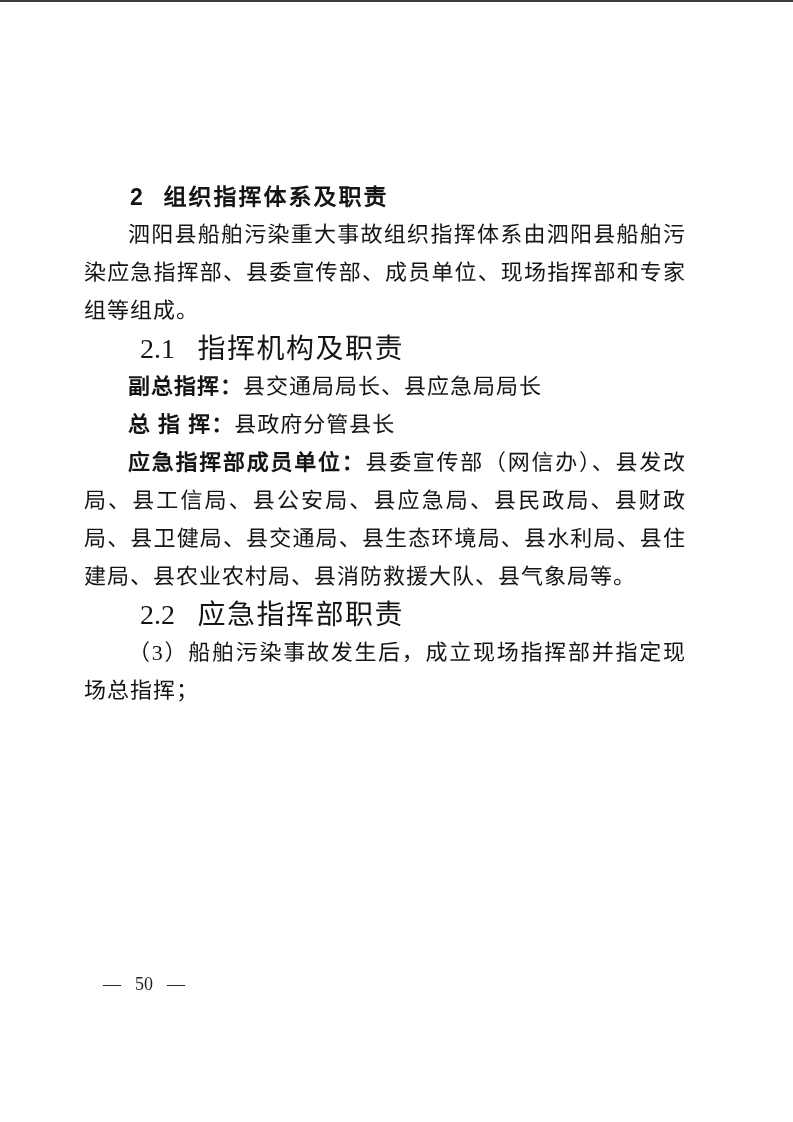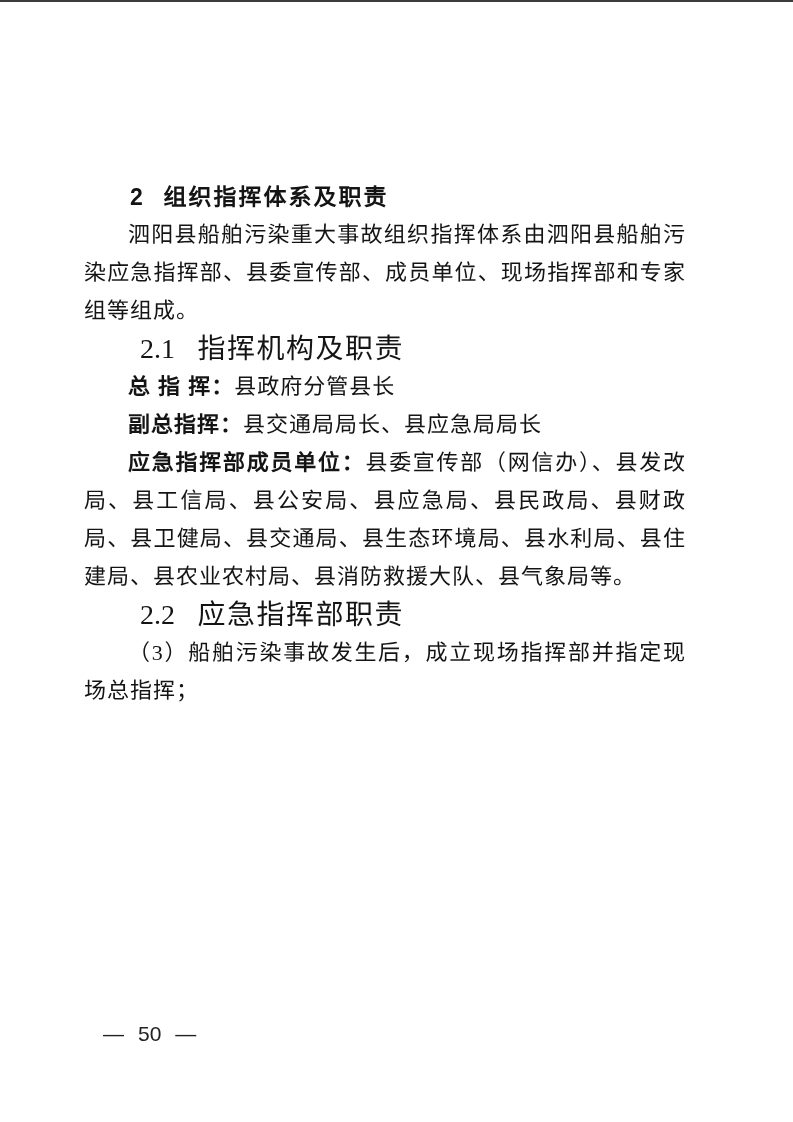--- a/index.html
+++ b/index.html
@@ -74,25 +74,25 @@
     text-indent: 2em;
   }
   .role-label {
     font-family: "Liberation Sans", sans-serif;
     font-weight: 700;
     letter-spacing: 1px;
   }
   .page-footer {
     position: absolute;
     left: 103px;
-    top: 1019px;
-    font-size: 21px;
+    top: 969px;
+    font-size: 18px;
     line-height: 30px;
     color: #222;
-    font-family: Liberation Sans, sans-serif;
+    font-family: Liberation Serif, serif;
   }
   .page-footer .dash {
     display: inline-block;
   }
   .page-footer .page-num {
     display: inline-block;
     margin: 0 14px;
   }
 </style>
 </head>
@@ -108,25 +108,25 @@
     </h1>
 
     <p class="body-para">泗阳县船舶污染重大事故组织指挥体系由泗阳县船舶污染应急指挥部、县委宣传部、成员单位、现场指挥部和专家组等组成。</p>
 
     <h2 class="subsection-heading">
       <span class="sec-num">2.1</span><span>指挥机构及职责</span>
     </h2>
 
 
     <p class="role-line">
-      <span class="role-label">总 指 挥：</span><span>县政府分管县长</span>
+      <span class="role-label">副总指挥：</span><span>县交通局局长、县应急局局长</span>
     </p>
 
     <p class="role-line">
-      <span class="role-label">副总指挥：</span><span>县交通局局长、县应急局局长</span>
+      <span class="role-label">总 指 挥：</span><span>县政府分管县长</span>
     </p>
 
     <p class="role-line">
       <span class="role-label">应急指挥部成员单位：</span><span>县委宣传部（网信办）、县发改局、县工信局、县公安局、县应急局、县民政局、县财政局、县卫健局、县交通局、县生态环境局、县水利局、县住建局、县农业农村局、县消防救援大队、县气象局等。</span>
     </p>
 
     <h2 class="subsection-heading">
       <span class="sec-num">2.2</span><span>应急指挥部职责</span>
     </h2>
 

